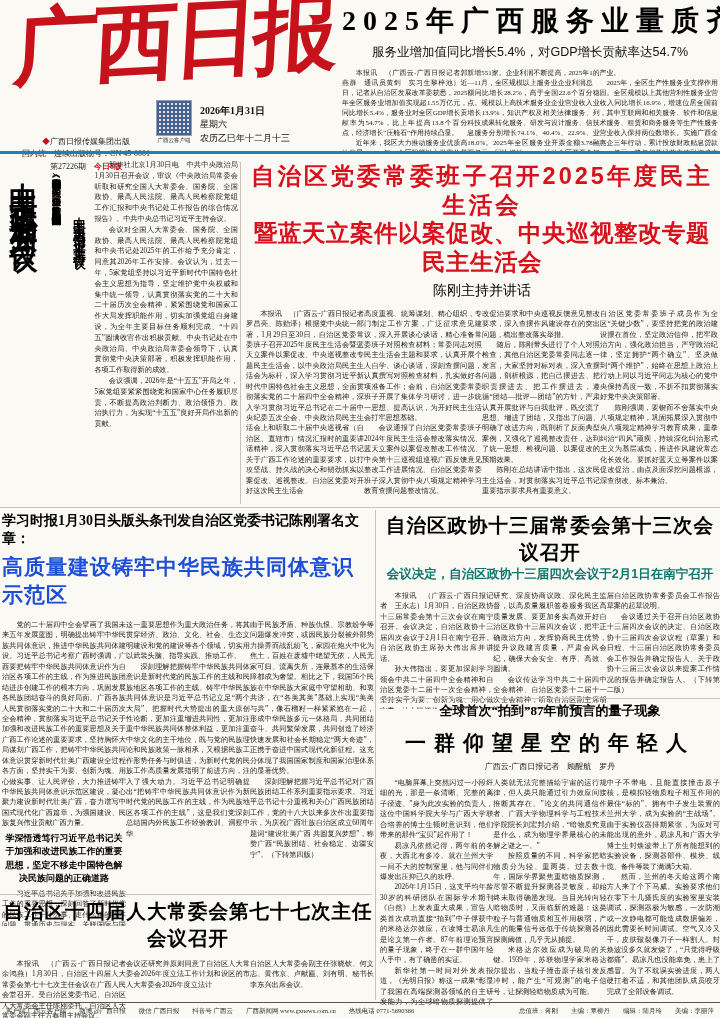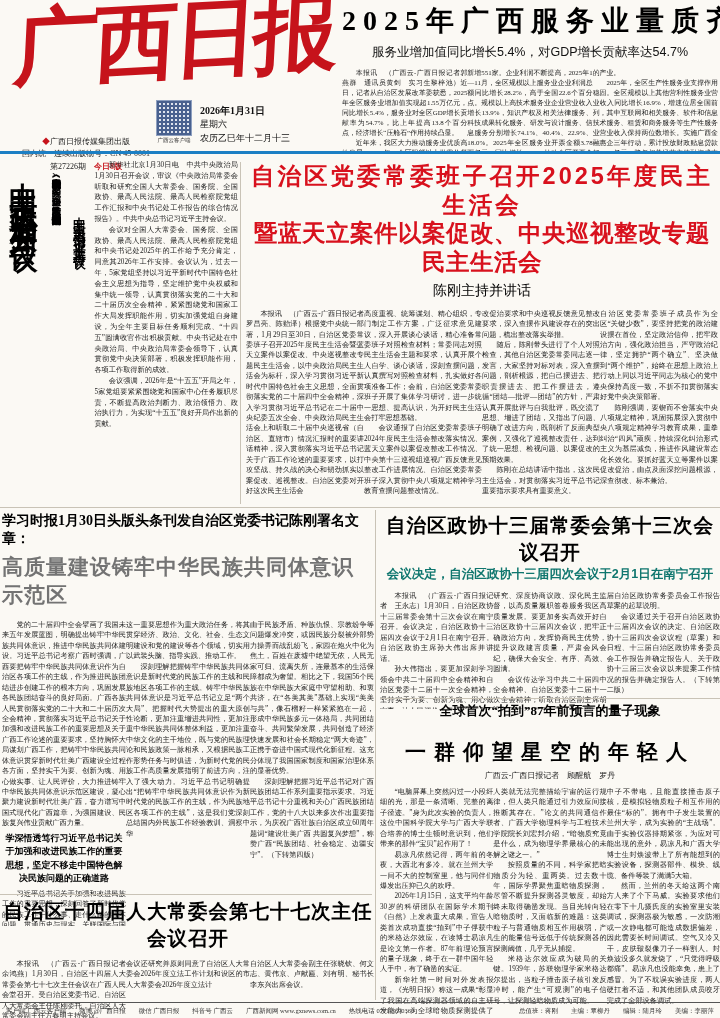--- a/index.html
+++ b/index.html
@@ -54,33 +54,33 @@
   #cwbz{position:absolute;left:246px;top:162px;width:472px;}
   .red-headline{font-family:"Liberation Sans",sans-serif;font-weight:900;color:#d8111d;
                 text-align:center;line-height:1.22;}
   #cwbz .l1{font-size:23.5px;letter-spacing:3px;}
   #cwbz .l2{font-size:23.5px;letter-spacing:0.5px;}
   #cwbz-speaker{text-align:center;font-size:14px;margin-top:5px;color:#000;}
   #cwbz .cols{margin-top:9px;height:250px;}
   
   #xuexi{position:absolute;left:0;top:512px;width:372px;padding-left:2px;}
   #xuexi-headline{font-family:Liberation Sans, sans-serif;font-size:21px;font-weight:900;
-                  letter-spacing:1px;margin-top:5px;color:#737373;}
+                  letter-spacing:1px;margin-top:5px;color:#1d4ed8;}
   #xuexi .cols{margin-top:11px;height:306px;}
   
   #cppcc{position:absolute;left:380px;top:512px;width:340px;}
   #cppcc-headline{font-size:19.5px;font-weight:900;text-align:center;letter-spacing:1px;color:#000;}
   #cppcc-subhead{font-size:12.5px;font-weight:bold;text-align:center;margin-top:0;
                  font-family:"Liberation Sans",sans-serif;color:#0f766e;}
   #cppcc .cols{margin-top:8px;height:118px;}
   
   #quantum{position:absolute;left:380px;top:702px;width:340px;}
   #quantum-kicker{font-size:13px;font-weight:bold;text-align:center;color:#000000;}
   #quantum-headline{font-family:"Liberation Sans",sans-serif;font-size:21px;font-weight:900;
-                    letter-spacing:8px;text-align:center;margin-top:18px;white-space:nowrap;color:#000;}
+                    letter-spacing:8px;text-align:center;margin-top:9px;white-space:nowrap;color:#000;}
   #quantum-byline{font-size:8px;text-align:center;margin-top:4px;color:#222;}
   #quantum .cols{margin-top:6px;height:230px;}
   
   #npc{position:absolute;left:0;top:898px;width:372px;padding-left:2px;}
   #npc-headline{font-size:19.5px;font-weight:900;text-align:center;letter-spacing:1px;color:#000;}
   #npc .cols{margin-top:7px;height:68px;}
   
   #footer{position:absolute;left:0;top:1002px;width:720px;border-top:1px solid #555;
           padding-top:4px;display:flex;justify-content:space-between;
           font-size:6.5px;color:#333;}

